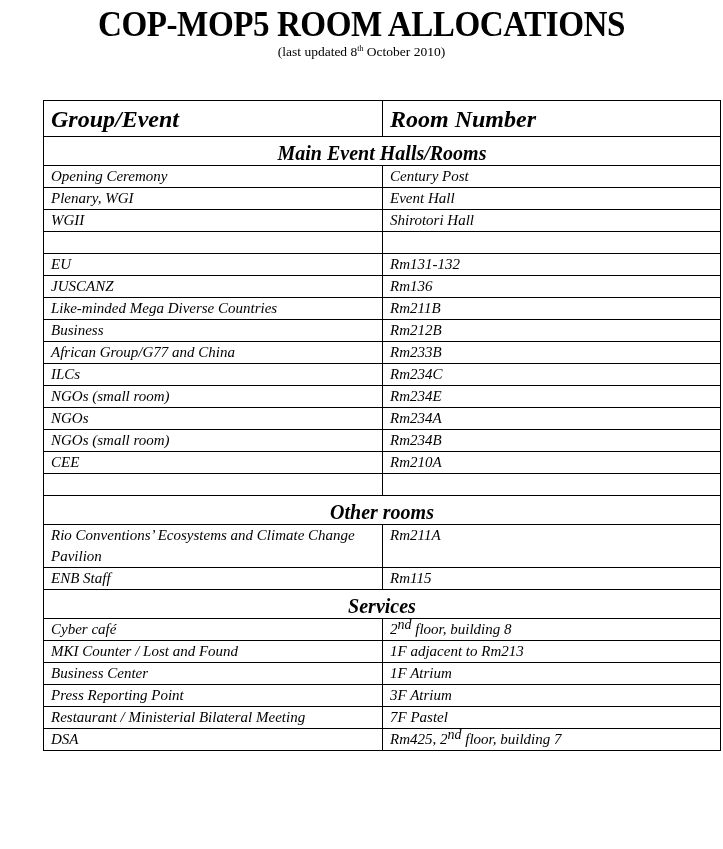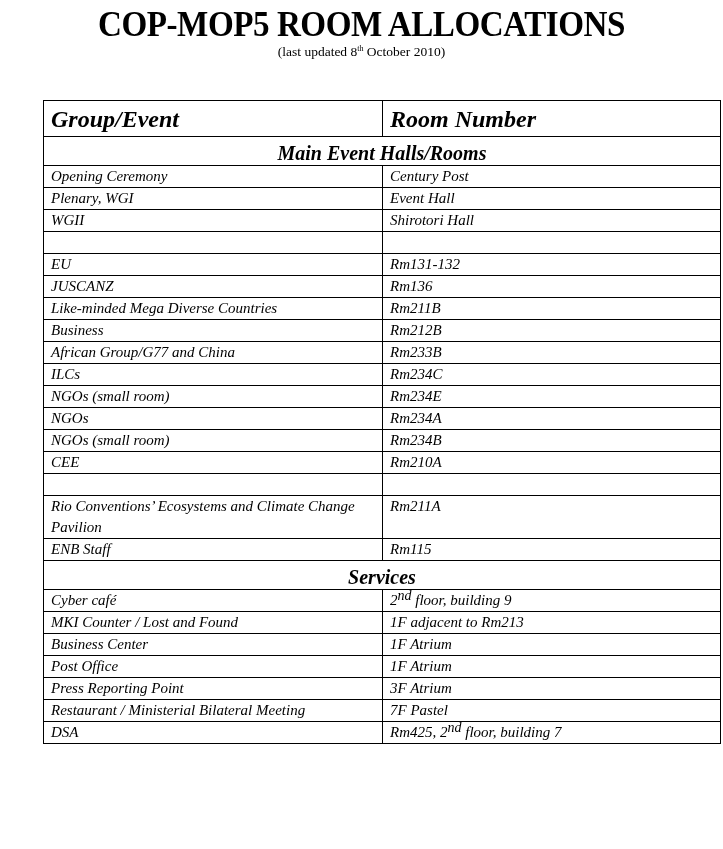--- a/index.html
+++ b/index.html
@@ -99,46 +99,45 @@
       </tr>
     <tr class="row">
         <td>CEE</td>
         <td>Rm210A</td>
       </tr>
     <tr class="empty">
         <td></td>
         <td></td>
       </tr>
 
+    <tr class="section">
+      <td colspan="2">Other rooms</td>
+    </tr>
     <tr class="row">
         <td>Rio Conventions’ Ecosystems and Climate Change Pavilion</td>
         <td>Rm211A</td>
       </tr>
     <tr class="row">
         <td>ENB Staff</td>
         <td>Rm115</td>
       </tr>
 
     <tr class="section">
       <td colspan="2">Services</td>
     </tr>
     <tr class="row">
         <td>Cyber café</td>
-        <td><span>2</span><sup>nd</sup><span> floor, building 9</span></td>
+        <td><span>2</span><sup>nd</sup><span> floor, building 8</span></td>
       </tr>
     <tr class="row">
         <td>MKI Counter / Lost and Found</td>
         <td>1F adjacent to Rm213</td>
       </tr>
     <tr class="row">
         <td>Business Center</td>
-        <td>1F Atrium</td>
-      </tr>
-    <tr class="row">
-        <td>Post Office</td>
         <td>1F Atrium</td>
       </tr>
     <tr class="row">
         <td>Press Reporting Point</td>
         <td>3F Atrium</td>
       </tr>
     <tr class="row">
         <td>Restaurant / Ministerial Bilateral Meeting</td>
         <td>7F Pastel</td>
       </tr>

